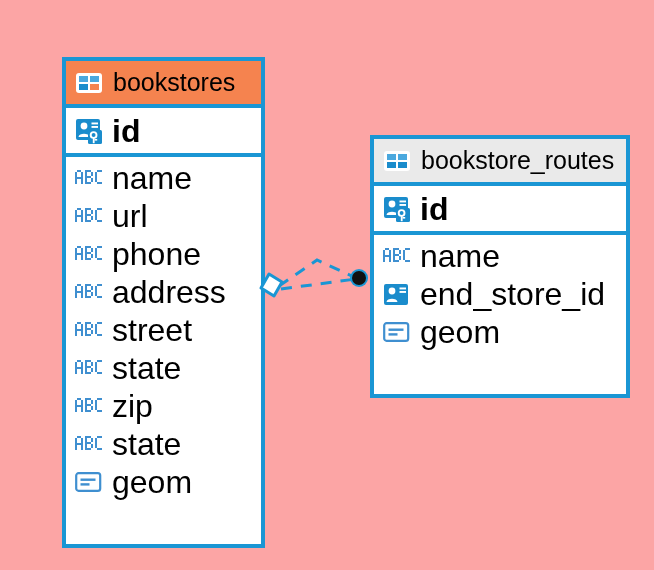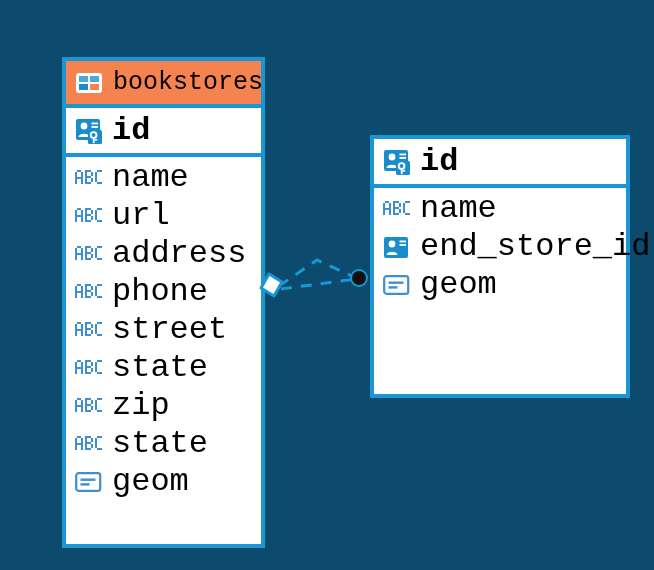--- a/index.html
+++ b/index.html
@@ -4,23 +4,23 @@
 <style>
   html, body {
     margin: 0;
     padding: 0;
     background: #ffffff;
   }
   #canvas {
     position: relative;
     width: 654px;
     height: 570px;
-    background: #0c4a6e;
+    background: #fca5a5;
     overflow: hidden;
-    font-family: Liberation Mono, monospace;
+    font-family: Liberation Sans, sans-serif;
   }
 
   
   .entity {
     position: absolute;
     box-sizing: border-box;
     border: 4px solid #1a96d4;
     background: #ffffff;
   }
   .entity-header {
@@ -182,44 +182,44 @@
               <rect x="16" y="2" width="2" height="4"></rect>
                 <rect x="12" y="6" width="4" height="2"></rect>
               <rect x="16" y="8" width="2" height="4"></rect>
                 <rect x="12" y="12" width="4" height="2"></rect>
               <rect x="22" y="0" width="5" height="2"></rect>
                 <rect x="20" y="2" width="2" height="10"></rect>
               <rect x="22" y="12" width="5" height="2"></rect>
             </g>
           </svg>
         </span>
+        <span class="field-label">phone</span>
+      </div>
+
+      <div class="field-row">
+        <span class="ico">
+          <svg width="28" height="16" viewBox="0 0 28 16">
+            <g fill="#3f8fd0">
+              <rect x="0" y="2" width="2" height="12"></rect>
+                <rect x="2" y="0" width="4" height="2"></rect>
+              <rect x="6" y="2" width="2" height="12"></rect>
+                <rect x="2" y="7" width="4" height="2"></rect>
+              <rect x="10" y="0" width="2" height="14"></rect>
+                <rect x="12" y="0" width="4" height="2"></rect>
+              <rect x="16" y="2" width="2" height="4"></rect>
+                <rect x="12" y="6" width="4" height="2"></rect>
+              <rect x="16" y="8" width="2" height="4"></rect>
+                <rect x="12" y="12" width="4" height="2"></rect>
+              <rect x="22" y="0" width="5" height="2"></rect>
+                <rect x="20" y="2" width="2" height="10"></rect>
+              <rect x="22" y="12" width="5" height="2"></rect>
+            </g>
+          </svg>
+        </span>
         <span class="field-label">address</span>
-      </div>
-
-      <div class="field-row">
-        <span class="ico">
-          <svg width="28" height="16" viewBox="0 0 28 16">
-            <g fill="#3f8fd0">
-              <rect x="0" y="2" width="2" height="12"></rect>
-                <rect x="2" y="0" width="4" height="2"></rect>
-              <rect x="6" y="2" width="2" height="12"></rect>
-                <rect x="2" y="7" width="4" height="2"></rect>
-              <rect x="10" y="0" width="2" height="14"></rect>
-                <rect x="12" y="0" width="4" height="2"></rect>
-              <rect x="16" y="2" width="2" height="4"></rect>
-                <rect x="12" y="6" width="4" height="2"></rect>
-              <rect x="16" y="8" width="2" height="4"></rect>
-                <rect x="12" y="12" width="4" height="2"></rect>
-              <rect x="22" y="0" width="5" height="2"></rect>
-                <rect x="20" y="2" width="2" height="10"></rect>
-              <rect x="22" y="12" width="5" height="2"></rect>
-            </g>
-          </svg>
-        </span>
-        <span class="field-label">phone</span>
       </div>
 
       <div class="field-row">
         <span class="ico">
           <svg width="28" height="16" viewBox="0 0 28 16">
             <g fill="#3f8fd0">
               <rect x="0" y="2" width="2" height="12"></rect>
                 <rect x="2" y="0" width="4" height="2"></rect>
               <rect x="6" y="2" width="2" height="12"></rect>
                 <rect x="2" y="7" width="4" height="2"></rect>
@@ -317,20 +317,32 @@
           </svg>
         </span>
         <span class="field-label">geom</span>
       </div>
 
     </div>
   </div>
 
   <div class="entity" id="entity-bookstore-routes" style="left:370px; top:135px; width:260px; height:263px;">
 
+    <div class="entity-header gray">
+      <span class="ico">
+        <svg width="28" height="24" viewBox="0 0 28 24">
+          <rect x="1" y="2" width="26" height="20" rx="3" fill="#ffffff"></rect>
+          <rect x="4" y="5" width="9" height="6" fill="#4aa8de"></rect>
+          <rect x="15" y="5" width="9" height="6" fill="#4aa8de"></rect>
+          <rect x="4" y="13" width="9" height="6" fill="#1a8ccc"></rect>
+          <rect x="15" y="13" width="9" height="6" fill="#1a8ccc"></rect>
+        </svg>
+      </span>
+      <span class="entity-title">bookstore_routes</span>
+    </div>
 
     <div class="key-section">
       <div class="field-row key-row">
         <span class="ico">
           <svg width="28" height="28" viewBox="0 0 28 28">
             <rect x="1" y="2" width="24" height="21" rx="2" fill="#1a8ccc"></rect>
             <circle cx="9" cy="9" r="3.4" fill="#ffffff"></circle>
             <path d="M3.5 20 C3.8 15.6 14.2 15.6 14.5 20 Z" fill="#ffffff"></path>
             <rect x="16.5" y="5.5" width="6.5" height="1.9" fill="#ffffff"></rect>
             <rect x="16.5" y="9" width="6.5" height="1.9" fill="#ffffff"></rect>

